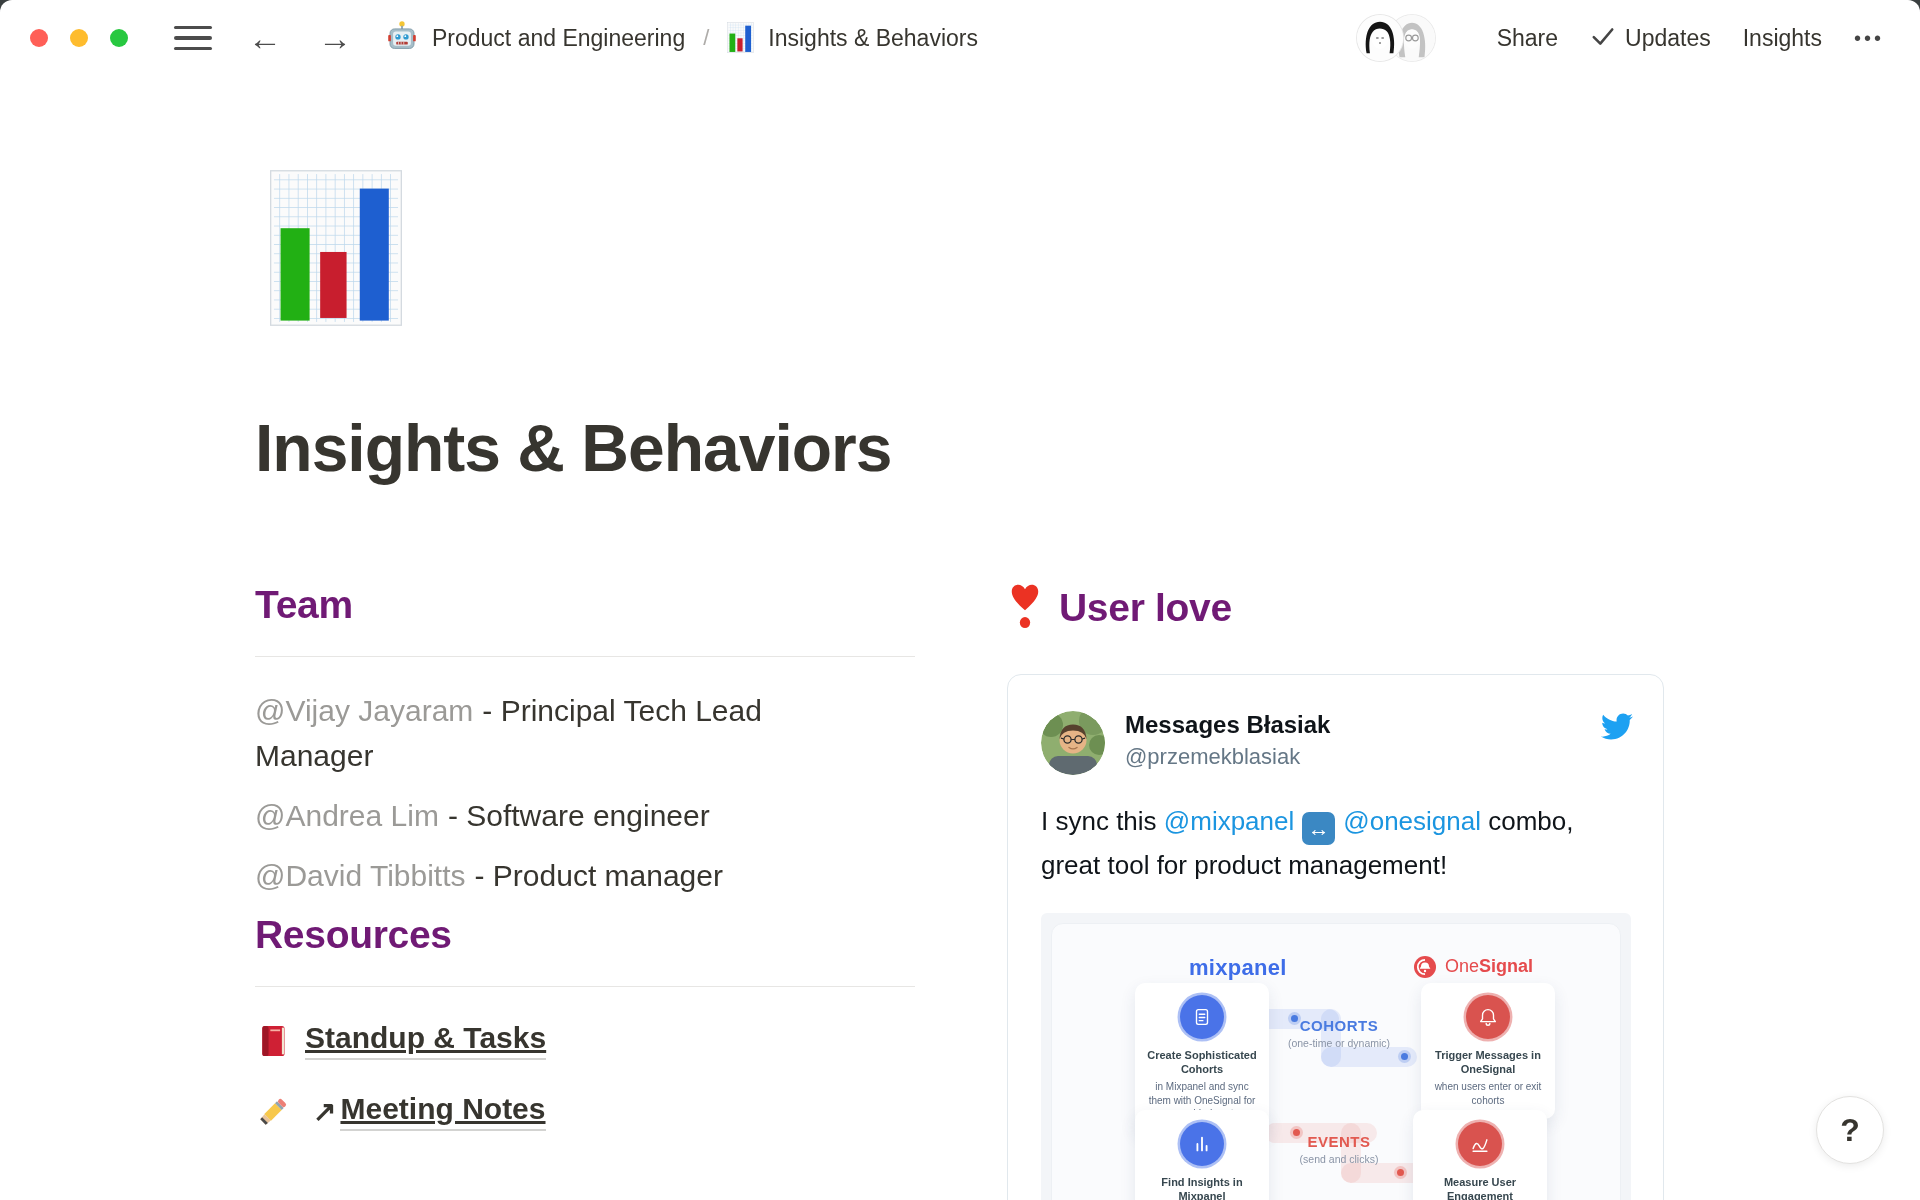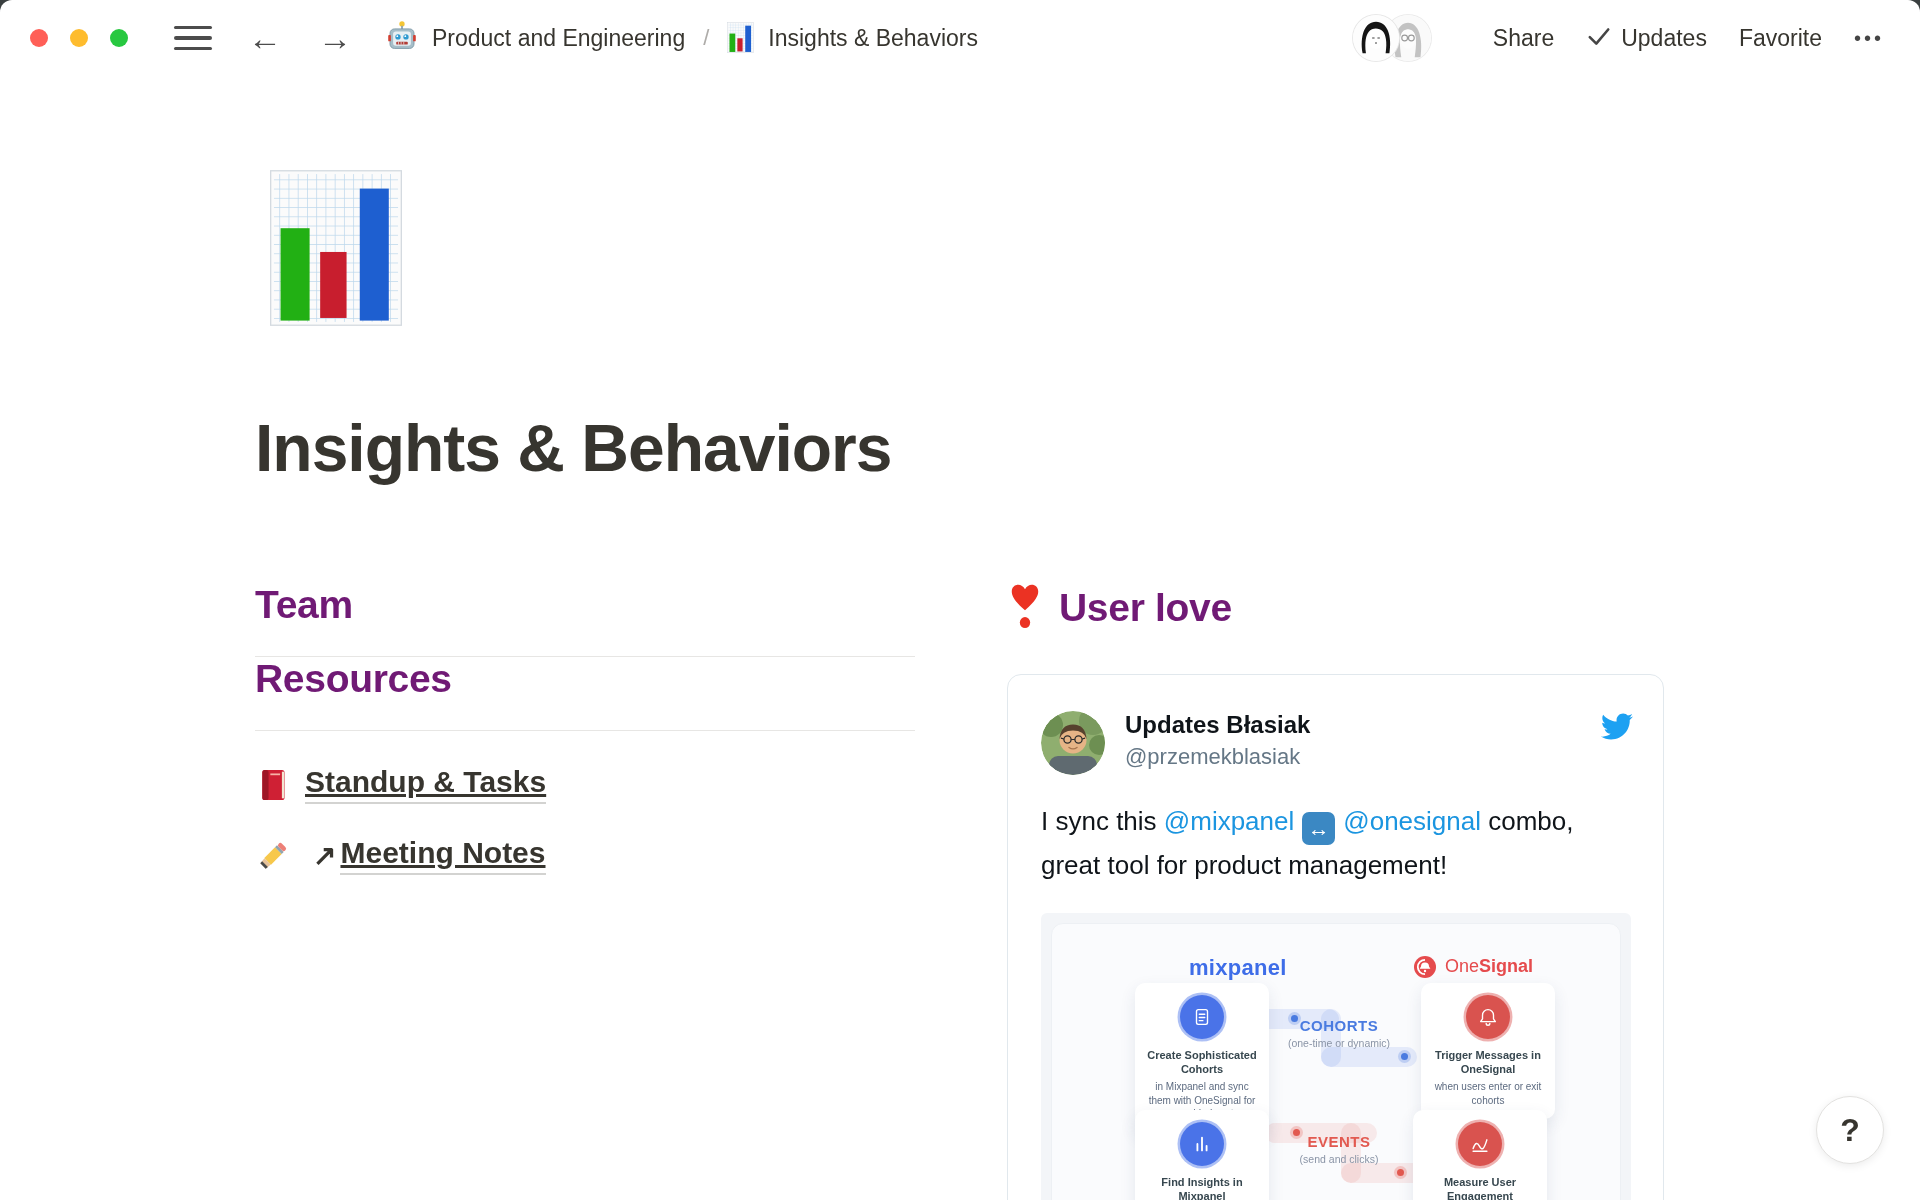--- a/index.html
+++ b/index.html
@@ -170,21 +170,21 @@
 
     <span class="tb-item">Share</span>
     <span class="tb-item">
       <span class="chk">
         <svg width="26" height="26" viewBox="0 0 24 24">
             <path d="M3.5 13 L9.5 19 L20.5 6" stroke="#454545" stroke-width="2.4" fill="none" stroke-linecap="round" stroke-linejoin="round"></path>
           </svg>
       </span>
       <span>Updates</span>
     </span>
-    <span class="tb-item">Favorite</span>
+    <span class="tb-item">Insights</span>
     <span class="tb-dots">•••</span>
   </div>
 
   <div class="main">
 
     <div class="page-icon">
       <svg width="132" height="158" viewBox="0 0 100 118">
         <defs>
             <pattern id="gridA" width="7" height="7" patternUnits="userSpaceOnUse">
           <path d="M7 0H0V7" fill="none" stroke="#bcd7ec" stroke-width="1.1"></path>
@@ -199,20 +199,31 @@
     </div>
 
     <div class="page-title">Insights &amp; Behaviors</div>
 
     <div class="columns">
 
       <div class="col-left">
         <h2 class="sec">Team</h2>
         <div class="divider"></div>
 
+        <div class="team-list">
+          <div class="team-line">
+            <span class="mention">@Vijay Jayaram</span><span class="role">- Principal Tech Lead Manager</span>
+          </div>
+          <div class="team-line">
+            <span class="mention">@Andrea Lim</span><span class="role">- Software engineer</span>
+          </div>
+          <div class="team-line">
+            <span class="mention">@David Tibbitts</span><span class="role">- Product manager</span>
+          </div>
+        </div>
 
         <h2 class="sec res-head">Resources</h2>
         <div class="divider"></div>
 
         <div class="res-list">
           <div class="res-item">
             <span class="res-icon">
               <svg width="32" height="34" viewBox="0 0 36 38">
                 <rect x="6" y="2" width="25" height="34" rx="3" fill="#cf2034"></rect>
                 <rect x="6" y="2" width="7" height="34" rx="2.5" fill="#9e1626"></rect>
@@ -269,21 +280,21 @@
                   <circle cx="32" cy="29" r="13.5" fill="#e6b486"></circle>
                   <path d="M18.5 28 Q19.5 13.5 32 13.5 Q44.5 13.5 45.5 28 Q43 19.5 32 19.5 Q21 19.5 18.5 28 Z" fill="#57422e"></path>
                   <circle cx="26.5" cy="28.5" r="3.6" fill="none" stroke="#2c2c2c" stroke-width="1.3"></circle>
                   <circle cx="37.5" cy="28.5" r="3.6" fill="none" stroke="#2c2c2c" stroke-width="1.3"></circle>
                   <path d="M30.1 28.5 h3.8 M22.9 28 l-3 -.8 M41.1 28 l3 -.8" stroke="#2c2c2c" stroke-width="1.2" fill="none"></path>
                   <path d="M28 36.5 q4 2.8 8 0" stroke="#a8764e" stroke-width="1.4" fill="none" stroke-linecap="round"></path>
                 </g>
               </svg>
             </div>
             <div class="tw-id">
-              <div class="tw-name">Updates Błasiak</div>
+              <div class="tw-name">Messages Błasiak</div>
               <div class="tw-handle">@przemekblasiak</div>
             </div>
             <div class="tw-bird">
               <svg width="32" height="27" viewBox="0 0 24 20">
                 <path fill="#1da1f2" d="M23.954 2.569c-.885.389-1.83.654-2.825.775 1.014-.611 1.794-1.574 2.163-2.723-.951.555-2.005.959-3.127 1.184C19.269.846 17.992.246 16.574.246c-2.717 0-4.92 2.203-4.92 4.917 0 .39.045.765.127 1.124C7.691 6.094 4.066 4.13 1.64 1.161c-.427.722-.666 1.561-.666 2.475 0 1.71.87 3.213 2.188 4.096-.807-.026-1.566-.248-2.228-.616v.061c0 2.385 1.693 4.374 3.946 4.827-.413.111-.849.171-1.296.171-.314 0-.615-.03-.916-.086.631 1.953 2.445 3.377 4.604 3.417-1.68 1.319-3.809 2.105-6.102 2.105-.39 0-.779-.023-1.17-.067 2.189 1.394 4.768 2.209 7.557 2.209 9.054 0 13.999-7.496 13.999-13.986 0-.209 0-.42-.015-.63.961-.689 1.8-1.56 2.46-2.548l-.047-.02z"></path>
               </svg>
             </div>
           </div>
 
           <div class="tw-body">

